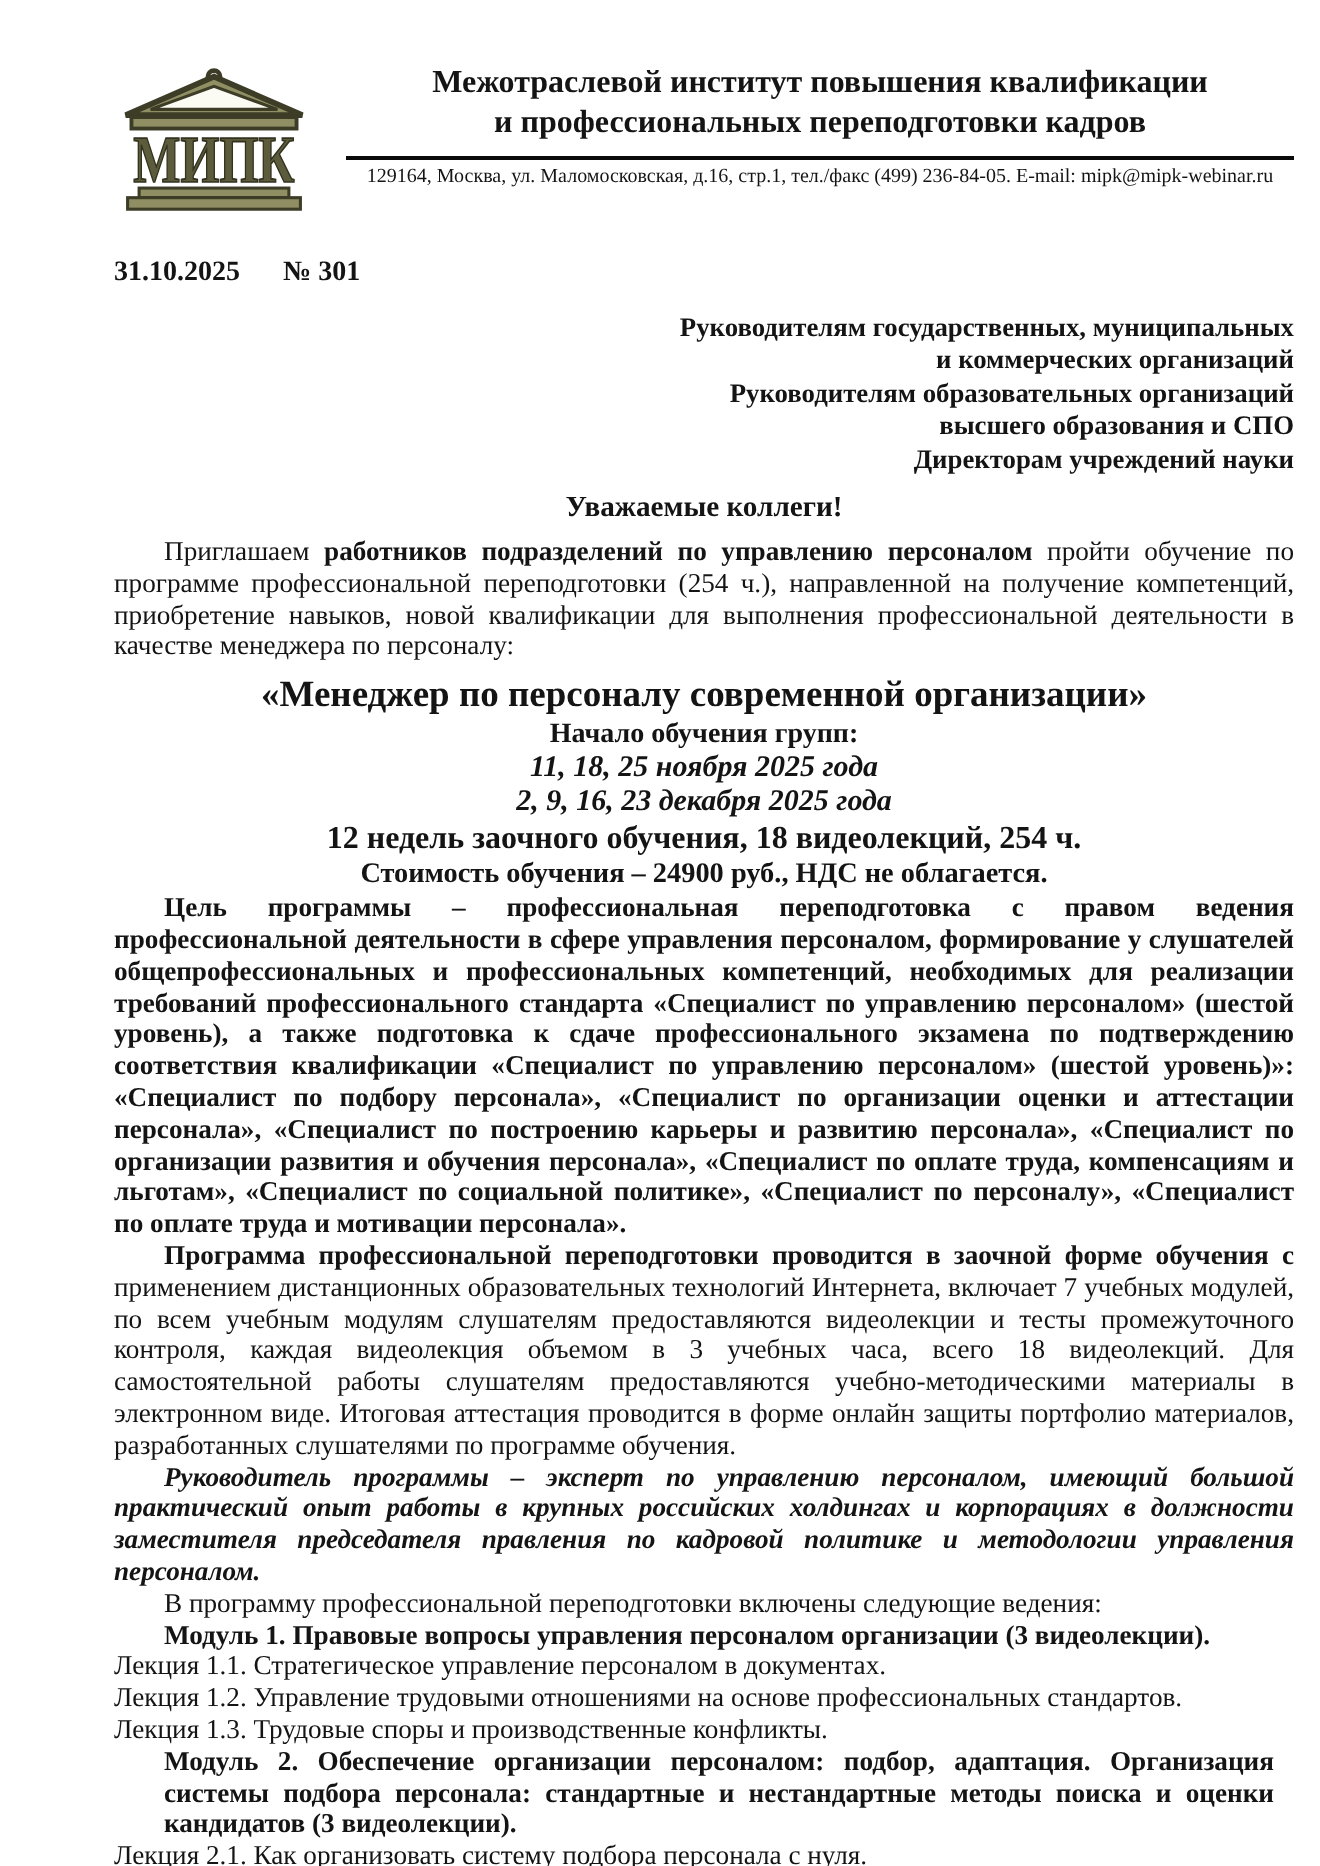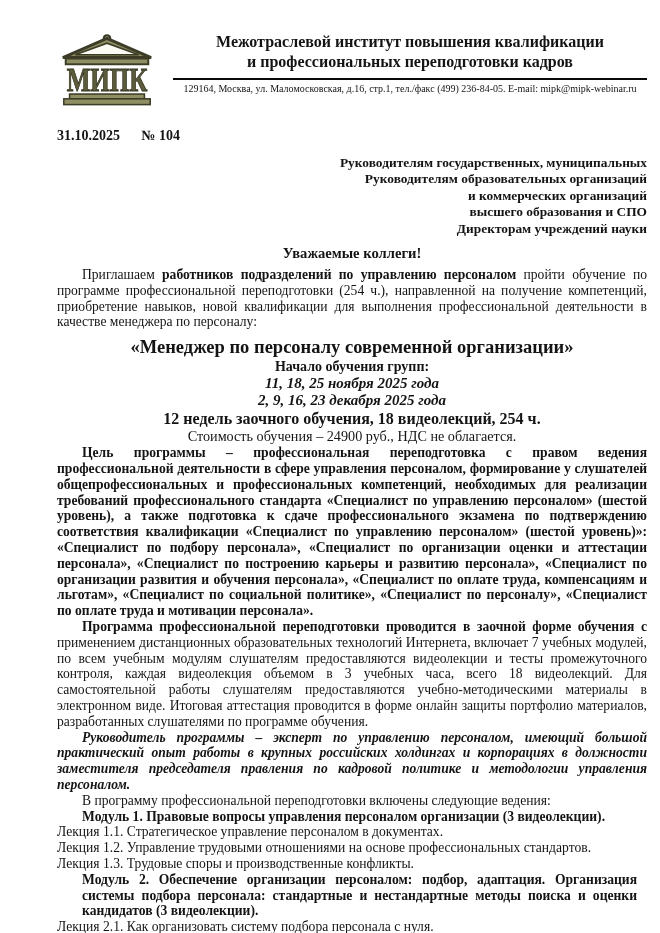--- a/index.html
+++ b/index.html
@@ -33,21 +33,21 @@
     text-align: justify; text-indent: 25px;
   }
   p.first { margin-top: 5px; }
   .b { font-weight: bold; }
   .bi { font-weight: bold; font-style: italic; }
   .center { text-align: center; }
   .prog-title { font-size: 18.5px; font-weight: bold; line-height: 22px; margin-top: 6px; }
   .start-label { font-size: 14px; font-weight: bold; line-height: 17px; }
   .date-line { font-size: 15px; font-weight: bold; font-style: italic; line-height: 17px; }
   .duration-line { font-size: 16px; font-weight: bold; line-height: 19px; }
-  .cost-line { font-size: 14.2px; font-weight: normal; line-height: 17px; }
+  .cost-line { font-size: 14.2px; font-weight: bold; line-height: 17px; }
   p.lecture { margin: 0; font-size: 13.6px; line-height: 15.8px; text-align: left; text-indent: 0; }
   .module2 {
     margin: 0 10px 0 25px; font-size: 13.6px; line-height: 15.8px;
     font-weight: bold; text-align: justify;
   }
 </style>
 </head>
 <body>
 
 <div class="page">
@@ -70,26 +70,26 @@
         <div>и профессиональных переподготовки кадров</div>
       </div>
       <hr class="head-rule">
       <div class="org-address">129164, Москва, ул. Маломосковская, д.16, стр.1, тел./факс (499) 236-84-05. E-mail: mipk@mipk-webinar.ru</div>
     </div>
   </div>
 
   <div class="meta">
     <div class="date-num">
       <span class="doc-date">31.10.2025</span>
-      <span>№ 104</span>
+      <span>№ 301</span>
     </div>
     <div class="recipients">
       <div>Руководителям государственных, муниципальных</div>
+      <div>и коммерческих организаций</div>
       <div>Руководителям образовательных организаций</div>
-      <div>и коммерческих организаций</div>
       <div>высшего образования и СПО</div>
       <div>Директорам учреждений науки</div>
     </div>
   </div>
 
   <div class="salutation">Уважаемые коллеги!</div>
 
   <p class="body first"><span>Приглашаем </span><span class="b">работников подразделений по управлению персоналом</span><span> пройти обучение по программе профессиональной переподготовки (254 ч.), направленной на получение компетенций, приобретение навыков, новой квалификации для выполнения профессиональной деятельности в качестве менеджера по персоналу:</span></p>
 
   <div class="center prog-title">«Менеджер по персоналу современной организации»</div>

